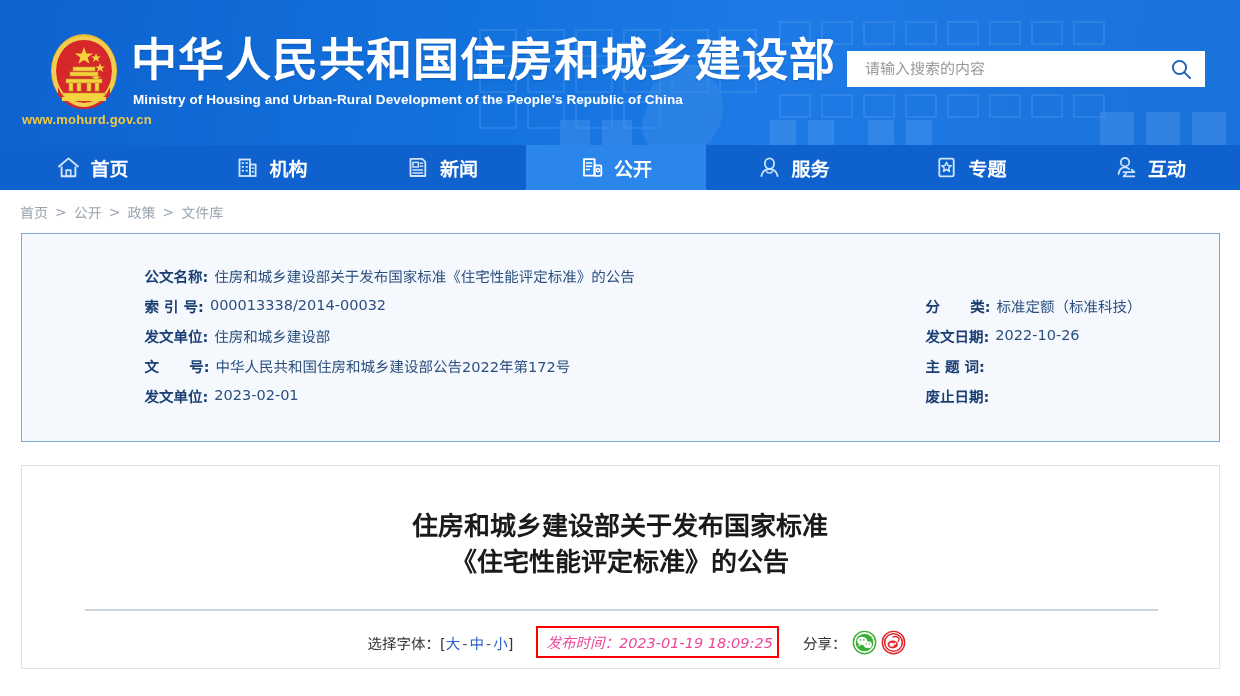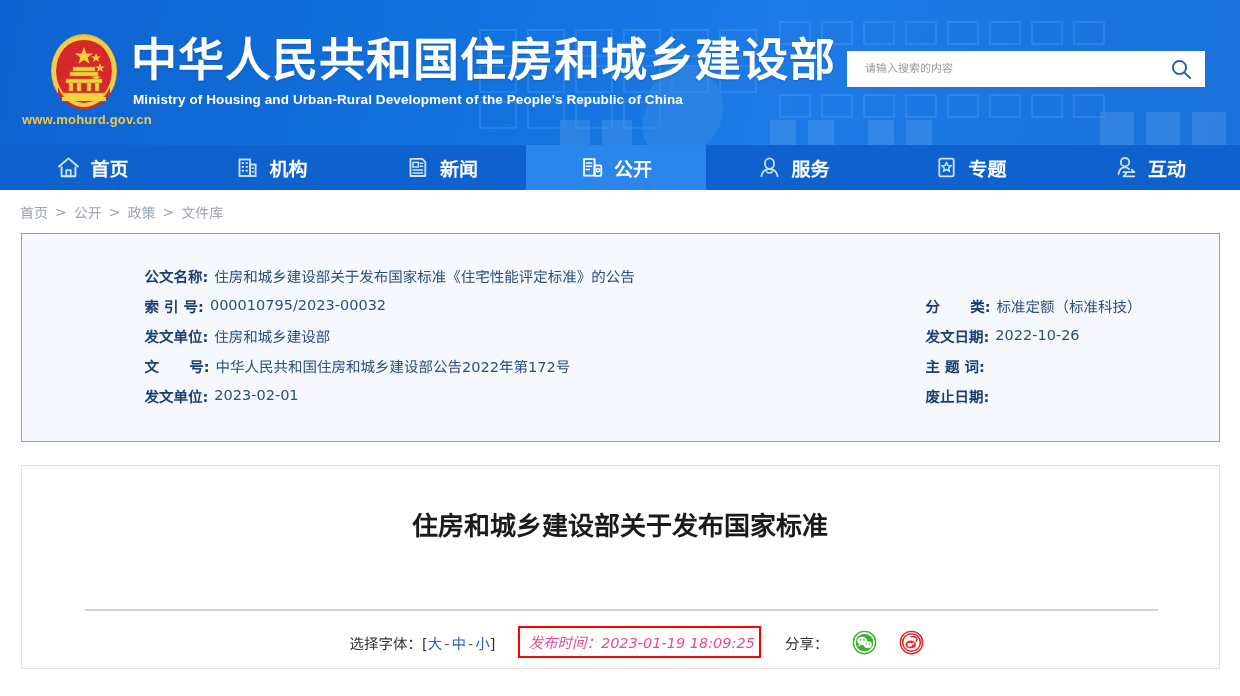--- a/index.html
+++ b/index.html
@@ -94,23 +94,23 @@
     display: flex;
     align-items: center;
   }
   .search-input {
     flex: 1;
     border: 0;
     outline: 0;
     background: transparent;
     height: 43px;
     padding: 0 10px 0 18px;
-    font-size: 11px;
+    font-size: 15px;
     color: #333;
-    font-family: Liberation Mono, monospace;
+    font-family: Liberation Serif, serif;
   }
   .search-input::placeholder { color: #9a9a9a; }
   .search-btn {
     width: 48px;
     height: 36px;
     border: 0;
     background: transparent;
     cursor: pointer;
     display: flex;
     align-items: center;
@@ -254,21 +254,21 @@
     color: #ec4899;
     white-space: nowrap;
     box-sizing: border-box;
     font-style: italic;
   }
 
   .share-group {
     margin-left: 24px;
     display: flex;
     align-items: center;
-    gap: 22px;
+    gap: 4px;
     white-space: nowrap;
   }
   .share-label { color: #333; margin-right: 2px; }
   .share-icon { width: 25px; height: 25px; cursor: pointer; display: block; }
 </style>
 </head>
 <body>
 
 <div class="site-header">
 
@@ -482,21 +482,21 @@
 <section class="info-card">
   <div class="info-grid">
 
     <div class="info-col-left">
       <div class="info-row">
         <span class="info-label">公文名称:</span>
         <span class="info-value">住房和城乡建设部关于发布国家标准《住宅性能评定标准》的公告</span>
       </div>
       <div class="info-row">
         <span class="info-label">索 引 号:</span>
-        <span class="info-value">000010795/2023-00032</span>
+        <span class="info-value">000013338/2014-00032</span>
       </div>
       <div class="info-row">
         <span class="info-label">发文单位:</span>
         <span class="info-value">住房和城乡建设部</span>
       </div>
       <div class="info-row">
         <span class="info-label">文      号:</span>
         <span class="info-value">中华人民共和国住房和城乡建设部公告2022年第172号</span>
       </div>
       <div class="info-row">
@@ -524,20 +524,21 @@
       </div>
     </div>
 
   </div>
 </section>
 
 <section class="article-card">
 
   <h1 class="article-title">
     <span class="line">住房和城乡建设部关于发布国家标准</span>
+    <span class="line">《住宅性能评定标准》的公告</span>
   </h1>
 
   <div class="article-divider"></div>
 
   <div class="article-tools">
 
     <div class="font-picker"><span>选择字体：</span><span class="bracket">[</span><a class="size-link">大</a><span class="dash">-</span><a class="size-link">中</a><span class="dash">-</span><a class="size-link">小</a><span class="bracket">]</span></div>
 
     <div class="publish-time">发布时间：2023-01-19 18:09:25</div>
 

